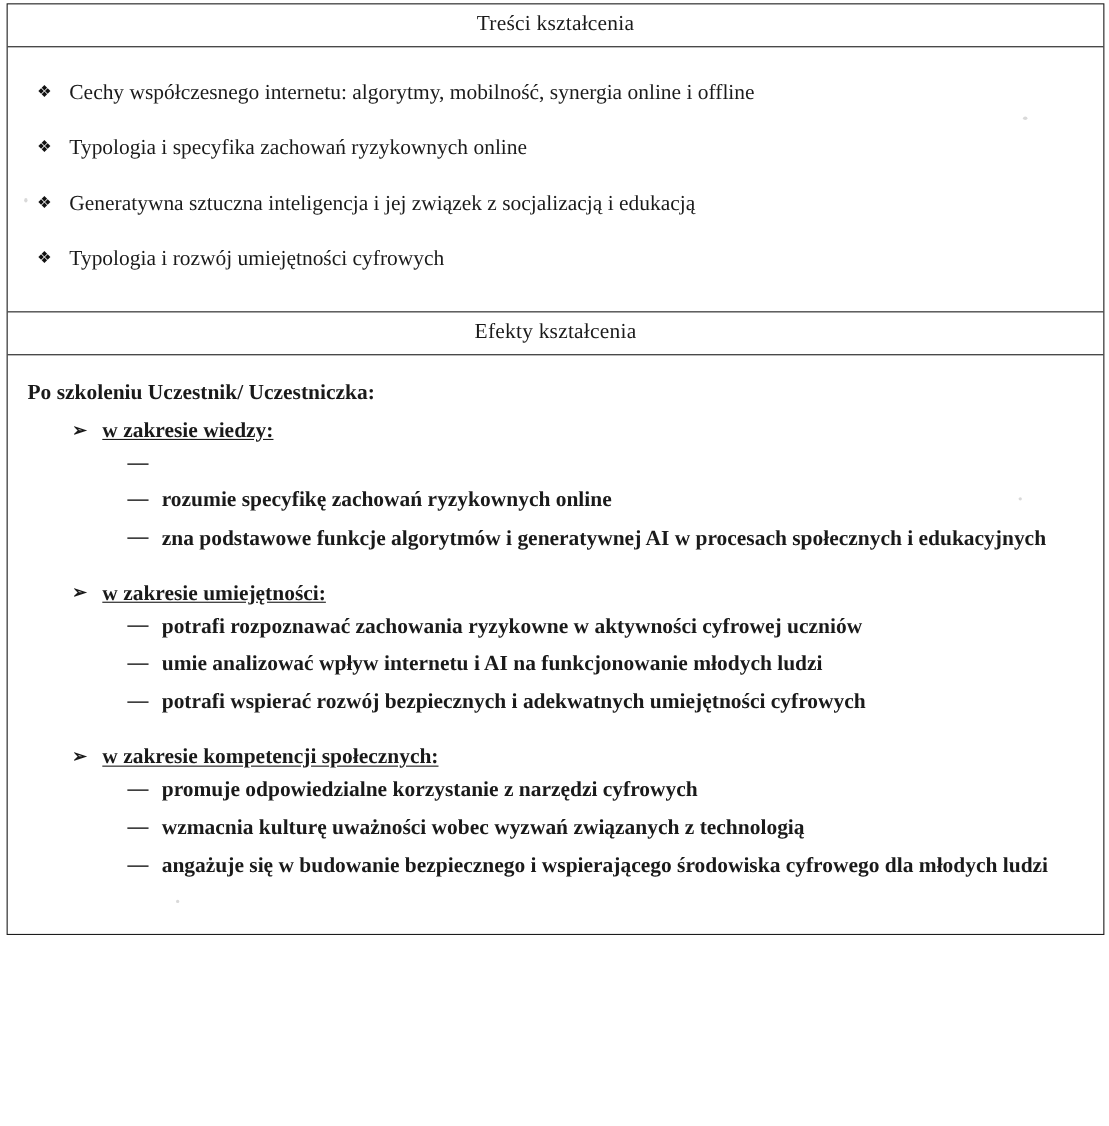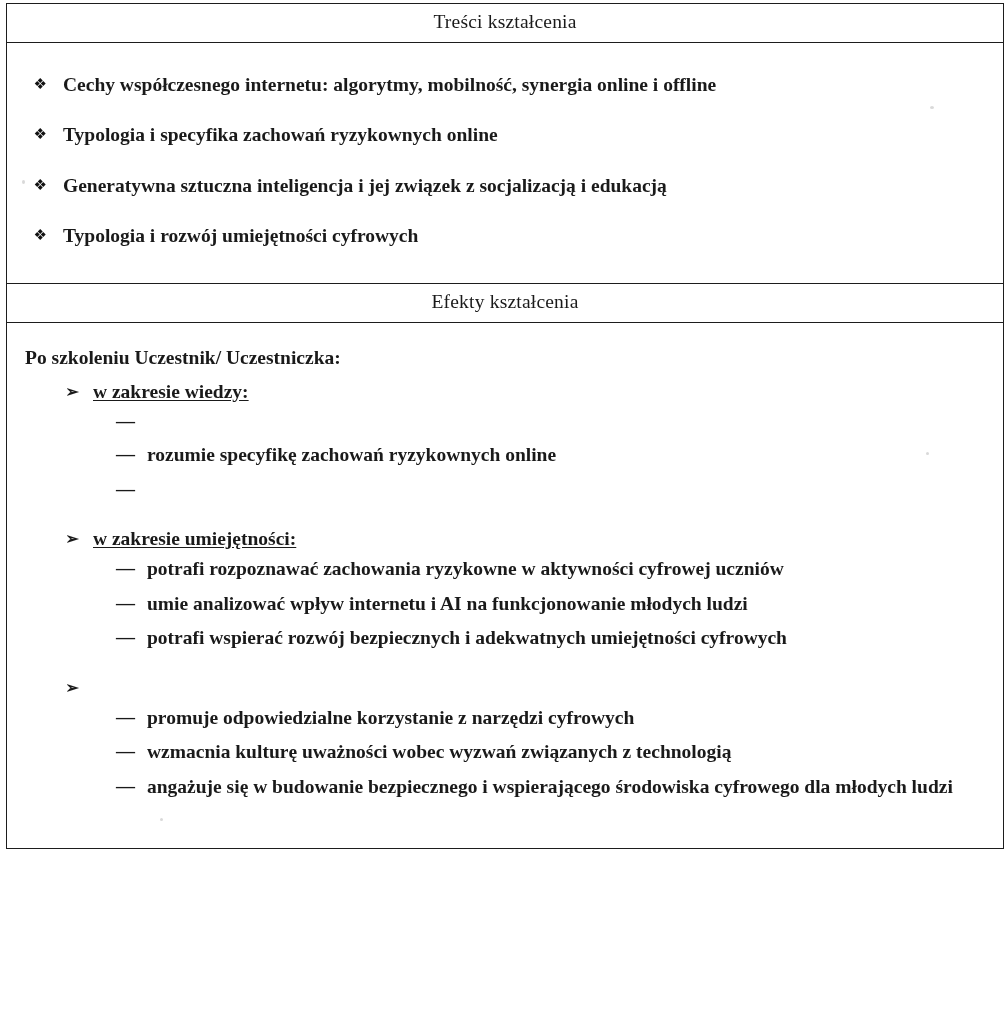--- a/index.html
+++ b/index.html
@@ -60,21 +60,21 @@
   .tresci-item:last-child { margin-bottom: 0; }
   .bullet-diamond {
     width: 40px;
     flex: 0 0 40px;
     text-align: right;
     padding-right: 16px;
     font-size: 15px;
     line-height: 1.55;
     color: #111;
   }
-  .tresci-text { flex: 1 1 auto; font-weight: bold; }
+  .tresci-text { flex: 1 1 auto; }
 
   
   .efekty {
     padding: 24px 0 40px 0;
     font-size: 19.5px;
   }
   .intro {
     margin: 0 0 12px 18px;
     font-size: 19.5px;
   }
@@ -176,20 +176,21 @@
           <div class="dash-list">
             <div class="dash-item">
               <span class="dash">—</span>
             </div>
             <div class="dash-item">
               <span class="dash">—</span>
               <span class="dash-text">rozumie specyfikę zachowań ryzykownych online</span>
             </div>
             <div class="dash-item">
               <span class="dash">—</span>
+              <span class="dash-text">zna podstawowe funkcje algorytmów i generatywnej AI w procesach społecznych i edukacyjnych</span>
             </div>
           </div>
         </div>
 
         <div class="group-gap"></div>
 
         <div class="group">
           <div class="group-head">
             <span class="arrow">➢</span>
             <span class="group-title">w zakresie umiejętności:</span>
@@ -208,20 +209,21 @@
               <span class="dash-text">potrafi wspierać rozwój bezpiecznych i adekwatnych umiejętności cyfrowych</span>
             </div>
           </div>
         </div>
 
         <div class="group-gap"></div>
 
         <div class="group">
           <div class="group-head">
             <span class="arrow">➢</span>
+            <span class="group-title">w zakresie kompetencji społecznych:</span>
           </div>
           <div class="dash-list">
             <div class="dash-item">
               <span class="dash">—</span>
               <span class="dash-text">promuje odpowiedzialne korzystanie z narzędzi cyfrowych</span>
             </div>
             <div class="dash-item">
               <span class="dash">—</span>
               <span class="dash-text">wzmacnia kulturę uważności wobec wyzwań związanych z technologią</span>
             </div>

